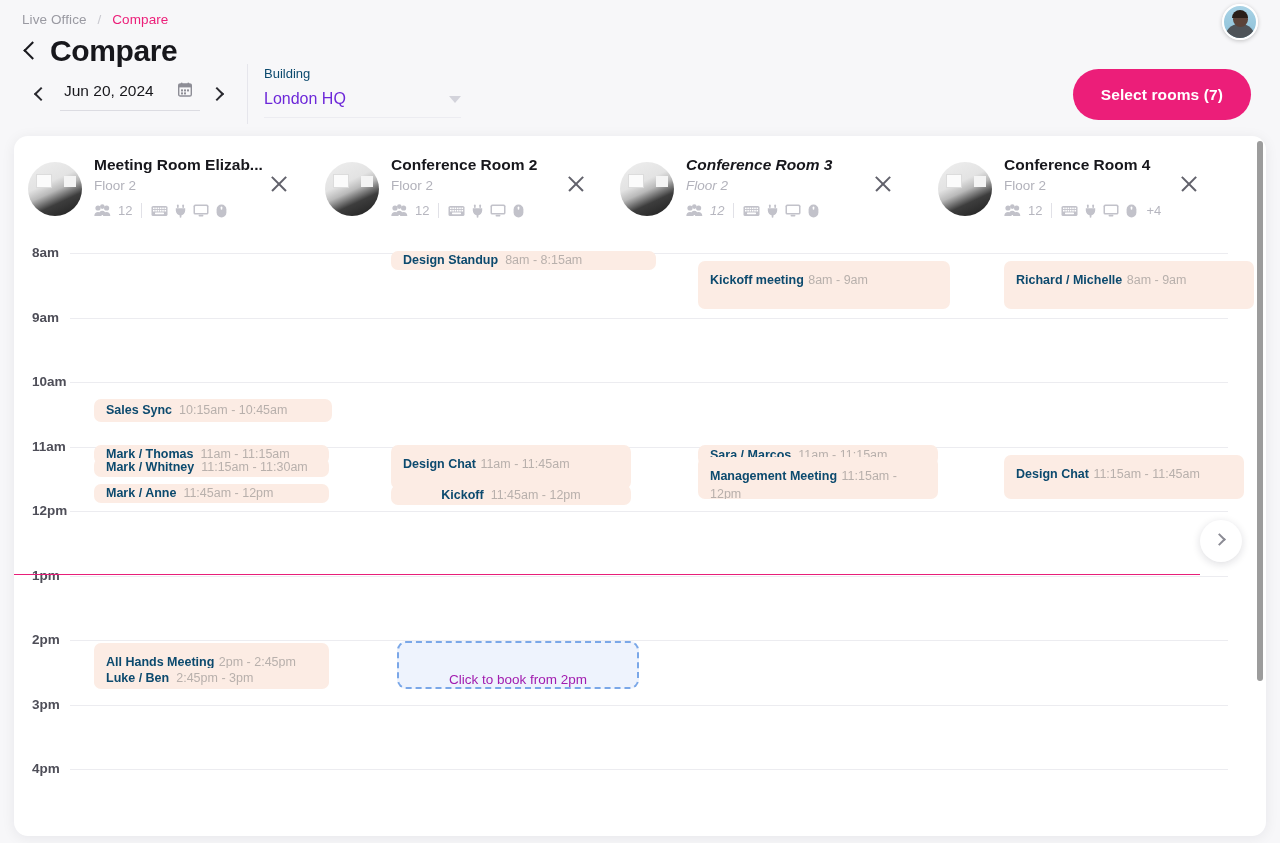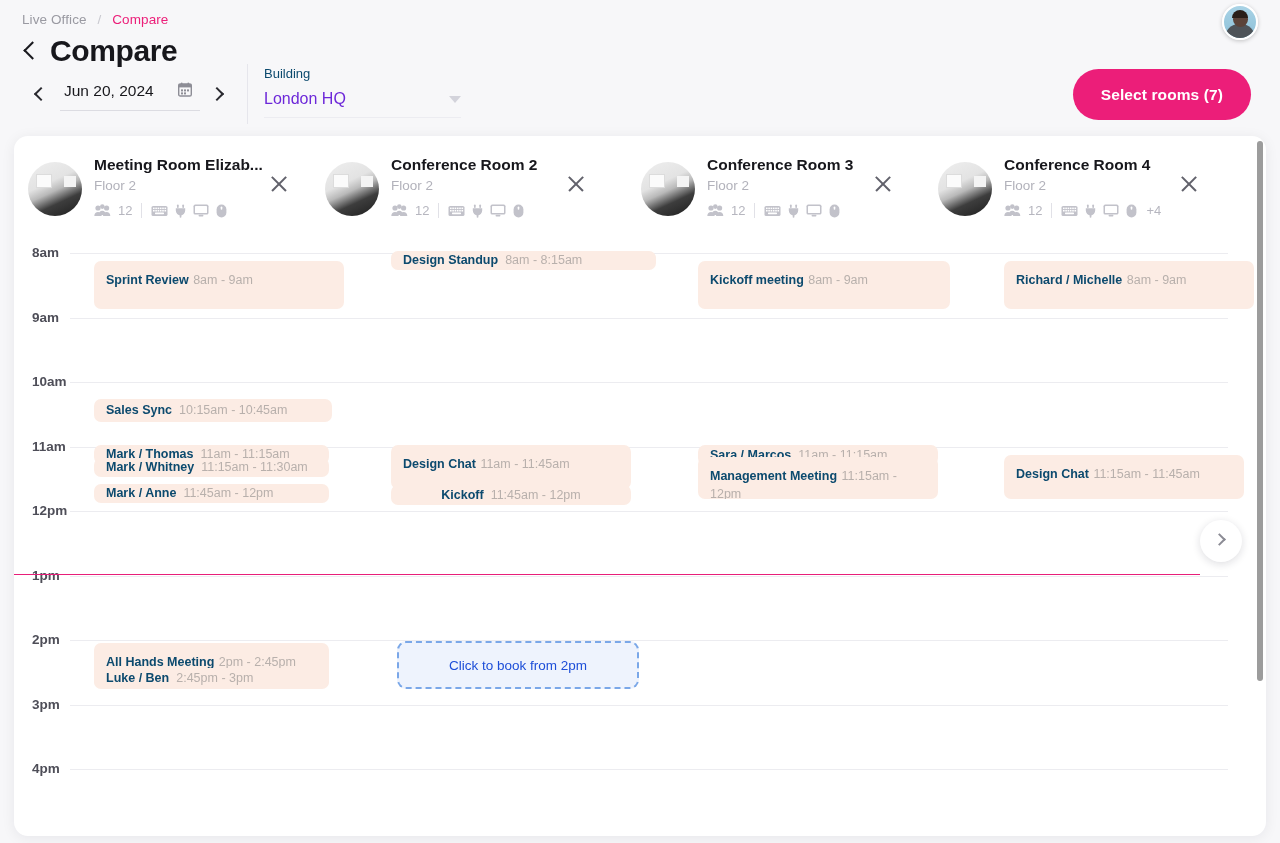--- a/index.html
+++ b/index.html
@@ -116,22 +116,22 @@
     position: absolute; border-radius: 7px; background: #fcece4; overflow: hidden;
   }
   .evt-title { font-size: 12.5px; font-weight: 700; color: #0c4a6e; }
   .evt-time { font-size: 12.5px; color: #b8b0ac; }
   .evt.two-line { padding: 9px 12px 0 12px; }
   .evt.two-line .evt-time { margin-top: 5px; }
   .evt.one-line { padding: 3px 12px; display: flex; align-items: center; gap: 7px; line-height: 17px; }
 
   .book-slot {
     position: absolute; border: 2px dashed #7aa7e8; border-radius: 9px;
-    background: #eef3fd; display: flex; align-items: center; justify-content: center;
-    color: #1d4ed8; font-size: 13.5px; cursor: pointer;
+    background: #eef3fd; display: flex; align-items: flex-end; justify-content: center;
+    color: #a21caf; font-size: 13.5px; cursor: pointer;
   }
 
   .next-btn {
     position: absolute; left: 1186px; top: 384px; width: 42px; height: 42px; border-radius: 50%;
     background: #fff; box-shadow: 0 2px 9px rgba(20,20,40,.14); cursor: pointer;
   }
   .next-btn i { position: absolute; left: 15px; top: 15px; width: 9px; height: 9px; border-top: 2px solid #8b8b94; border-right: 2px solid #8b8b94; transform: rotate(45deg); }
 
   .vscroll { position: absolute; right: 3px; top: 5px; width: 6px; height: 540px; border-radius: 3px; background: #9c9c9c; cursor: pointer; }
 </style>
@@ -316,21 +316,21 @@
               <span>
                 <svg width="11" height="14" viewBox="0 0 11 14">
                   <rect x="0.6" y="0.6" width="9.8" height="12.8" rx="4.9" fill="#c2c2ca"></rect>
                   <rect x="4.7" y="2.4" width="1.6" height="3.4" rx=".8" fill="#fff"></rect>
                 </svg>
               </span>
        </div>
      </div>
         </div>
         <div class="room-close" style="left: 552px;"></div>
-        <div class="room" style="left: 627px;">
+        <div class="room" style="left: 606px; font-style: italic;">
           <div class="room-pic"></div>
      <div class="room-info">
        <div class="room-name">Conference Room 3</div>
        <div class="room-floor">Floor 2</div>
        <div class="room-amen">
          <span>
                 <svg width="17" height="13" viewBox="0 0 17 13">
                   <circle cx="4" cy="4" r="2.6" fill="#c2c2ca"></circle>
                   <circle cx="12.6" cy="4" r="2.6" fill="#c2c2ca"></circle>
                   <circle cx="8.3" cy="2.6" r="2.3" fill="#c2c2ca"></circle>
@@ -465,22 +465,20 @@
         <div class="hour-line" style="top: 272px;"></div>
         <div class="hour-label" style="top: 328.5px;">1pm</div>
         <div class="hour-line" style="top: 336.5px;"></div>
         <div class="hour-label" style="top: 393px;">2pm</div>
         <div class="hour-line" style="top: 401px;"></div>
         <div class="hour-label" style="top: 457.5px;">3pm</div>
         <div class="hour-line" style="top: 465.5px;"></div>
         <div class="hour-label" style="top: 522px;">4pm</div>
         <div class="hour-line" style="top: 530px;"></div>
         <div class="now-line" style="top: 334.5px;"></div>
-        <div class="evt two-line" style="left: 80px; top: 22px; height: 48px; width: 250px;"><span class="evt-title">Sprint Review</span>
-       <span class="evt-time">8am - 9am</span></div>
         <div class="evt one-line" style="left: 80px; top: 160px; height: 23px; width: 238px;">
           <span class="evt-title">Sales Sync</span>
        <span class="evt-time">10:15am - 10:45am</span>
         </div>
         <div class="evt one-line" style="left: 80px; top: 206px; height: 19px; width: 235px;">
           <span class="evt-title">Mark / Thomas</span>
        <span class="evt-time">11am - 11:15am</span>
         </div>
         <div class="evt one-line" style="left: 80px; top: 219px; height: 19px; width: 235px;">
           <span class="evt-title">Mark / Whitney</span>

